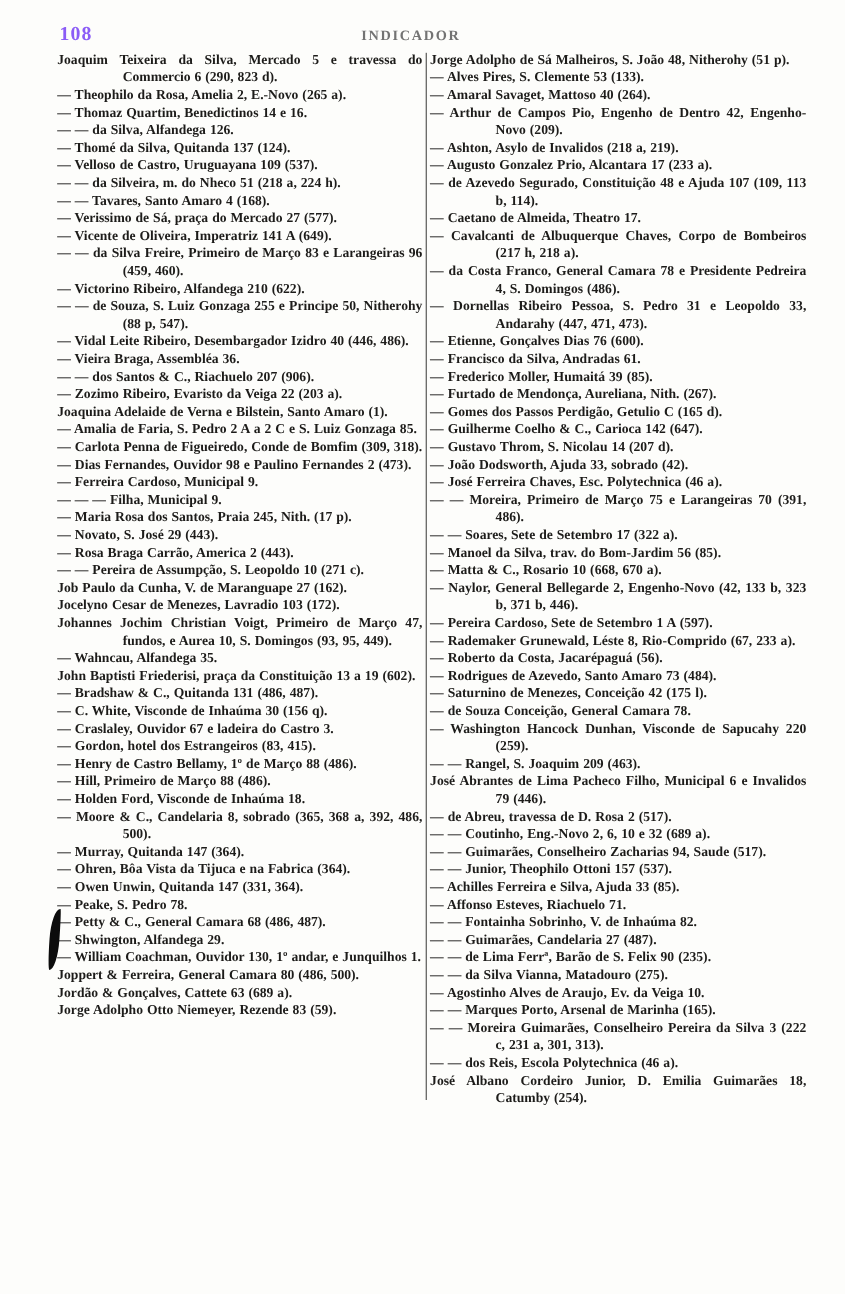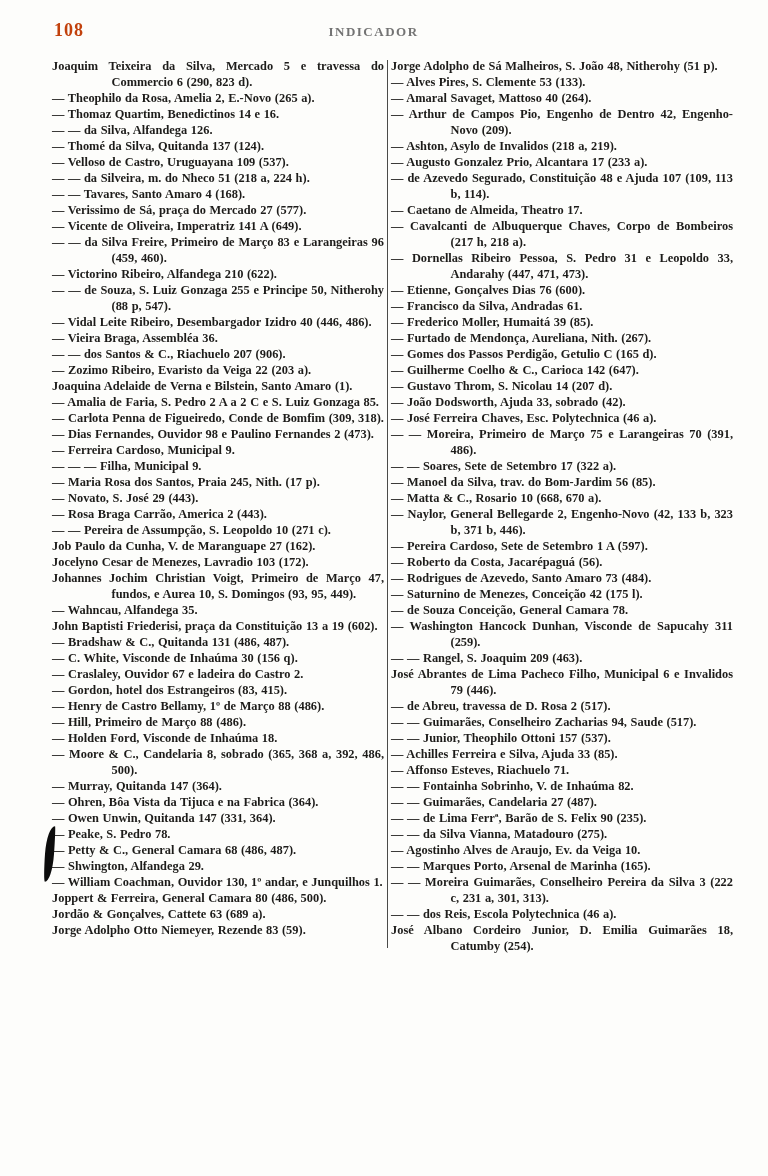--- a/index.html
+++ b/index.html
@@ -7,30 +7,30 @@
     width: 768px; height: 1176px;
     background: #fdfdfb;
     font-family: "Liberation Serif", serif;
     overflow: hidden;
     position: relative;
   }
   .page { padding: 20px 33px 0 52px; position: relative; }
   .header { position: relative; height: 26px; }
   .page-number {
     position: absolute; left: 2px; top: 0;
-    font-size: 18px; font-weight: bold; color: #c2410c;
+    font-size: 18px; font-weight: bold; color: #8b5cf6;
     letter-spacing: 1px;
   }
   .page-title {
     position: absolute; left: 0; right: 40px; top: 4px;
     text-align: center;
     font-size: 13px; font-weight: bold; color: #737373;
     letter-spacing: 1.5px;
   }
-  .columns { display: flex; margin-top: 12px; align-items: stretch; }
+  .columns { display: flex; margin-top: 0; align-items: stretch; }
   .col { flex: none; }
   .col.left  { width: 332px; }
   .col.right { width: 342px; }
   .rule { flex: none; width: 1px; background: #4a4a48; margin: 2px 3px 6px 3px; }
   .entry {
     margin: 0;
     font-size: 12.4px;
     line-height: 16px;
     font-weight: bold;
     color: #1d1c1a;
@@ -84,21 +84,21 @@
         <p class="entry">— Novato, S. José 29 (443).</p>
         <p class="entry">— Rosa Braga Carrão, America 2 (443).</p>
         <p class="entry">— — Pereira de Assumpção, S. Leopoldo 10 (271 c).</p>
         <p class="entry">Job Paulo da Cunha, V. de Maranguape 27 (162).</p>
         <p class="entry">Jocelyno Cesar de Menezes, Lavradio 103 (172).</p>
         <p class="entry">Johannes Jochim Christian Voigt, Primeiro de Março 47, fundos, e Aurea 10, S. Domingos (93, 95, 449).</p>
         <p class="entry">— Wahncau, Alfandega 35.</p>
         <p class="entry">John Baptisti Friederisi, praça da Constituição 13 a 19 (602).</p>
         <p class="entry">— Bradshaw &amp; C., Quitanda 131 (486, 487).</p>
         <p class="entry">— C. White, Visconde de Inhaúma 30 (156 q).</p>
-        <p class="entry">— Craslaley, Ouvidor 67 e ladeira do Castro 2.</p>
+        <p class="entry">— Craslaley, Ouvidor 67 e ladeira do Castro 3.</p>
         <p class="entry">— Gordon, hotel dos Estrangeiros (83, 415).</p>
         <p class="entry">— Henry de Castro Bellamy, 1º de Março 88 (486).</p>
         <p class="entry">— Hill, Primeiro de Março 88 (486).</p>
         <p class="entry">— Holden Ford, Visconde de Inhaúma 18.</p>
         <p class="entry">— Moore &amp; C., Candelaria 8, sobrado (365, 368 a, 392, 486, 500).</p>
         <p class="entry">— Murray, Quitanda 147 (364).</p>
         <p class="entry">— Ohren, Bôa Vista da Tijuca e na Fabrica (364).</p>
         <p class="entry">— Owen Unwin, Quitanda 147 (331, 364).</p>
         <p class="entry">— Peake, S. Pedro 78.</p>
         <p class="entry">— Petty &amp; C., General Camara 68 (486, 487).</p>
@@ -112,44 +112,47 @@
     <div class="col right">
         <p class="entry">Jorge Adolpho de Sá Malheiros, S. João 48, Nitherohy (51 p).</p>
         <p class="entry">— Alves Pires, S. Clemente 53 (133).</p>
         <p class="entry">— Amaral Savaget, Mattoso 40 (264).</p>
         <p class="entry">— Arthur de Campos Pio, Engenho de Dentro 42, Engenho-Novo (209).</p>
         <p class="entry">— Ashton, Asylo de Invalidos (218 a, 219).</p>
         <p class="entry">— Augusto Gonzalez Prio, Alcantara 17 (233 a).</p>
         <p class="entry">— de Azevedo Segurado, Constituição 48 e Ajuda 107 (109, 113 b, 114).</p>
         <p class="entry">— Caetano de Almeida, Theatro 17.</p>
         <p class="entry">— Cavalcanti de Albuquerque Chaves, Corpo de Bombeiros (217 h, 218 a).</p>
+        <p class="entry">— da Costa Franco, General Camara 78 e Presidente Pedreira 4, S. Domingos (486).</p>
         <p class="entry">— Dornellas Ribeiro Pessoa, S. Pedro 31 e Leopoldo 33, Andarahy (447, 471, 473).</p>
         <p class="entry">— Etienne, Gonçalves Dias 76 (600).</p>
         <p class="entry">— Francisco da Silva, Andradas 61.</p>
         <p class="entry">— Frederico Moller, Humaitá 39 (85).</p>
         <p class="entry">— Furtado de Mendonça, Aureliana, Nith. (267).</p>
         <p class="entry">— Gomes dos Passos Perdigão, Getulio C (165 d).</p>
         <p class="entry">— Guilherme Coelho &amp; C., Carioca 142 (647).</p>
         <p class="entry">— Gustavo Throm, S. Nicolau 14 (207 d).</p>
         <p class="entry">— João Dodsworth, Ajuda 33, sobrado (42).</p>
         <p class="entry">— José Ferreira Chaves, Esc. Polytechnica (46 a).</p>
         <p class="entry">— — Moreira, Primeiro de Março 75 e Larangeiras 70 (391, 486).</p>
         <p class="entry">— — Soares, Sete de Setembro 17 (322 a).</p>
         <p class="entry">— Manoel da Silva, trav. do Bom-Jardim 56 (85).</p>
         <p class="entry">— Matta &amp; C., Rosario 10 (668, 670 a).</p>
         <p class="entry">— Naylor, General Bellegarde 2, Engenho-Novo (42, 133 b, 323 b, 371 b, 446).</p>
         <p class="entry">— Pereira Cardoso, Sete de Setembro 1 A (597).</p>
+        <p class="entry">— Rademaker Grunewald, Léste 8, Rio-Comprido (67, 233 a).</p>
         <p class="entry">— Roberto da Costa, Jacarépaguá (56).</p>
         <p class="entry">— Rodrigues de Azevedo, Santo Amaro 73 (484).</p>
         <p class="entry">— Saturnino de Menezes, Conceição 42 (175 l).</p>
         <p class="entry">— de Souza Conceição, General Camara 78.</p>
-        <p class="entry">— Washington Hancock Dunhan, Visconde de Sapucahy 311 (259).</p>
+        <p class="entry">— Washington Hancock Dunhan, Visconde de Sapucahy 220 (259).</p>
         <p class="entry">— — Rangel, S. Joaquim 209 (463).</p>
         <p class="entry">José Abrantes de Lima Pacheco Filho, Municipal 6 e Invalidos 79 (446).</p>
         <p class="entry">— de Abreu, travessa de D. Rosa 2 (517).</p>
+        <p class="entry">— — Coutinho, Eng.-Novo 2, 6, 10 e 32 (689 a).</p>
         <p class="entry">— — Guimarães, Conselheiro Zacharias 94, Saude (517).</p>
         <p class="entry">— — Junior, Theophilo Ottoni 157 (537).</p>
         <p class="entry">— Achilles Ferreira e Silva, Ajuda 33 (85).</p>
         <p class="entry">— Affonso Esteves, Riachuelo 71.</p>
         <p class="entry">— — Fontainha Sobrinho, V. de Inhaúma 82.</p>
         <p class="entry">— — Guimarães, Candelaria 27 (487).</p>
         <p class="entry">— — de Lima Ferrª, Barão de S. Felix 90 (235).</p>
         <p class="entry">— — da Silva Vianna, Matadouro (275).</p>
         <p class="entry">— Agostinho Alves de Araujo, Ev. da Veiga 10.</p>
         <p class="entry">— — Marques Porto, Arsenal de Marinha (165).</p>

